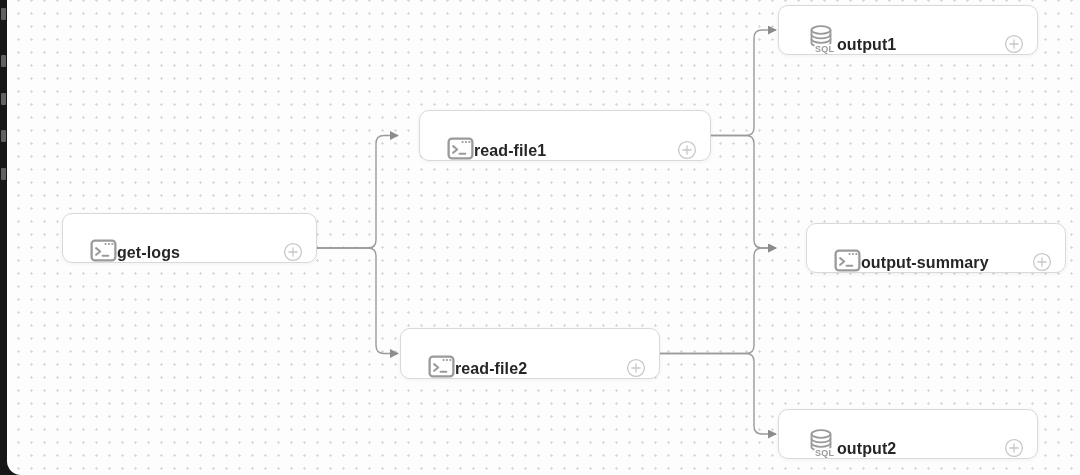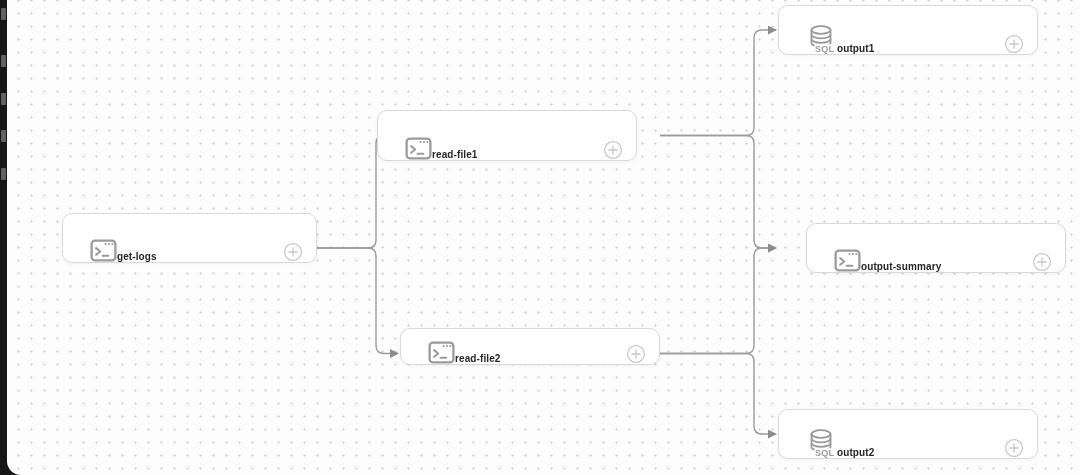--- a/index.html
+++ b/index.html
@@ -32,21 +32,21 @@
   .node {
     position:absolute; box-sizing:border-box;
     display:flex; align-items:flex-end; gap:0;
     padding:0 13px 0 27px;
     background:#ffffff; border:1px solid #d9d9d9; border-radius:10px;
     box-shadow:0 1px 4px rgba(0,0,0,.05);
     cursor:pointer;
   }
   .node-icon { display:flex; align-items:center; justify-content:center; flex:0 0 auto; }
   .node-label {
-    font-size:10px; font-weight:bold; color:#262626; letter-spacing:.1px;
+    font-size:16px; font-weight:bold; color:#262626; letter-spacing:.1px;
     white-space:nowrap;
   }
   .plus-btn {
     margin-left:auto; width:20px; height:20px; padding:0;
     border:none; background:transparent; display:flex;
     align-items:center; justify-content:center; cursor:pointer; flex:0 0 auto;
   }
 </style>
 </head>
 <body>
@@ -88,42 +88,42 @@
 
     <span class="node-label">get-logs</span>
     <button class="plus-btn">
       <svg width="20" height="20" viewBox="0 0 20 20">
         <circle cx="10" cy="10" r="8.4" fill="none" stroke="#c8c8c8" stroke-width="1.3"></circle>
         <line x1="10" y1="5.8" x2="10" y2="14.2" stroke="#c8c8c8" stroke-width="1.3" stroke-linecap="round"></line>
         <line x1="5.8" y1="10" x2="14.2" y2="10" stroke="#c8c8c8" stroke-width="1.3" stroke-linecap="round"></line>
       </svg>
     </button>
   </div>
-      <div class="node" style="left: 370px; top: 110px; width: 260px; height: 51px;">
+      <div class="node" style="left: 412px; top: 110px; width: 292px; height: 51px;">
     <span class="node-icon">
       <svg width="27" height="23" viewBox="0 0 28 24">
         <rect x="1.6" y="1.6" width="24.8" height="20.8" rx="3.6" fill="none" stroke="#9a9a9a" stroke-width="2.4"></rect>
         <circle cx="16.2" cy="5.2" r="1.15" fill="#9a9a9a"></circle>
         <circle cx="19.7" cy="5.2" r="1.15" fill="#9a9a9a"></circle>
         <circle cx="23.2" cy="5.2" r="1.15" fill="#9a9a9a"></circle>
         <polyline points="6.3,9.5 10.6,13 6.3,16.5" fill="none" stroke="#9a9a9a" stroke-width="2.1" stroke-linecap="round" stroke-linejoin="round"></polyline>
         <line x1="13" y1="17.6" x2="19" y2="17.6" stroke="#9a9a9a" stroke-width="2.1" stroke-linecap="round"></line>
       </svg>
     </span>
 
     <span class="node-label">read-file1</span>
     <button class="plus-btn">
       <svg width="20" height="20" viewBox="0 0 20 20">
         <circle cx="10" cy="10" r="8.4" fill="none" stroke="#c8c8c8" stroke-width="1.3"></circle>
         <line x1="10" y1="5.8" x2="10" y2="14.2" stroke="#c8c8c8" stroke-width="1.3" stroke-linecap="round"></line>
         <line x1="5.8" y1="10" x2="14.2" y2="10" stroke="#c8c8c8" stroke-width="1.3" stroke-linecap="round"></line>
       </svg>
     </button>
   </div>
-      <div class="node" style="left: 393px; top: 328px; width: 260px; height: 37px;">
+      <div class="node" style="left: 393px; top: 328px; width: 260px; height: 51px;">
     <span class="node-icon">
       <svg width="27" height="23" viewBox="0 0 28 24">
         <rect x="1.6" y="1.6" width="24.8" height="20.8" rx="3.6" fill="none" stroke="#9a9a9a" stroke-width="2.4"></rect>
         <circle cx="16.2" cy="5.2" r="1.15" fill="#9a9a9a"></circle>
         <circle cx="19.7" cy="5.2" r="1.15" fill="#9a9a9a"></circle>
         <circle cx="23.2" cy="5.2" r="1.15" fill="#9a9a9a"></circle>
         <polyline points="6.3,9.5 10.6,13 6.3,16.5" fill="none" stroke="#9a9a9a" stroke-width="2.1" stroke-linecap="round" stroke-linejoin="round"></polyline>
         <line x1="13" y1="17.6" x2="19" y2="17.6" stroke="#9a9a9a" stroke-width="2.1" stroke-linecap="round"></line>
       </svg>
     </span>

